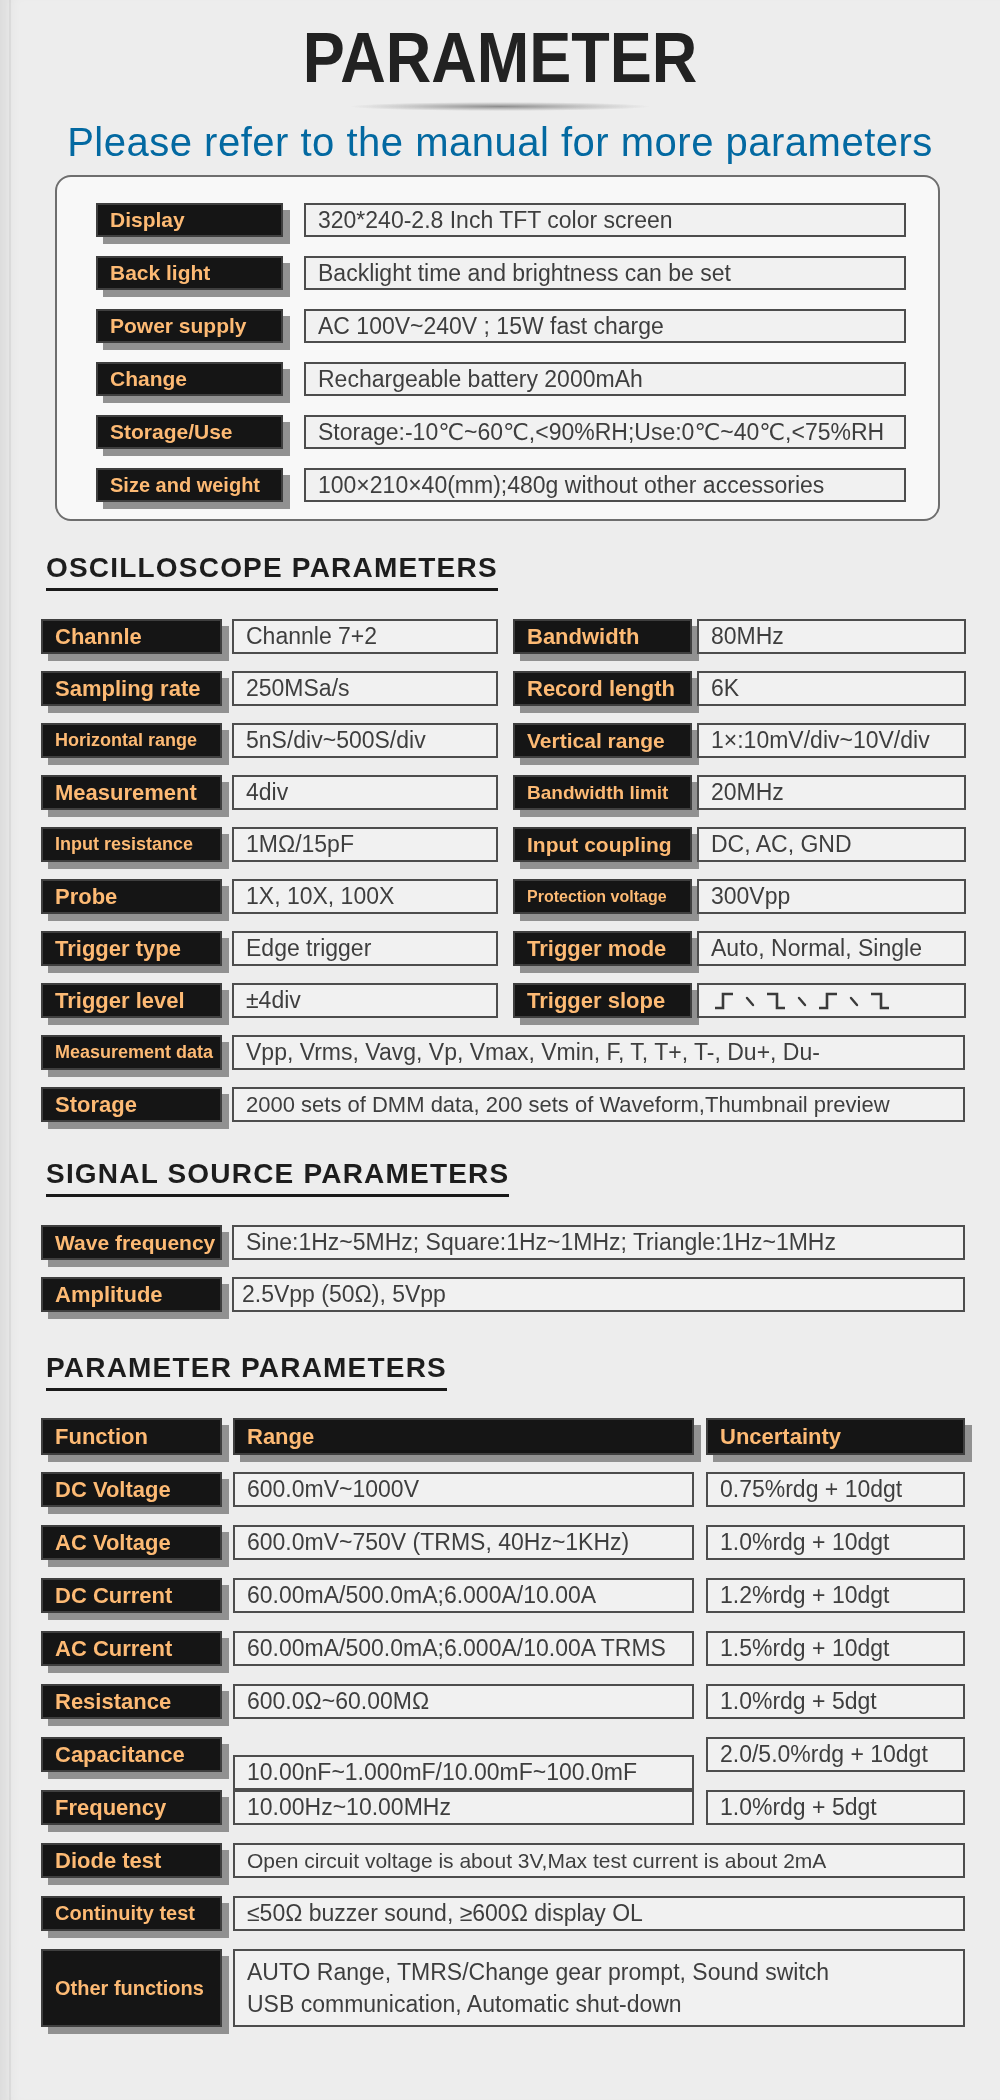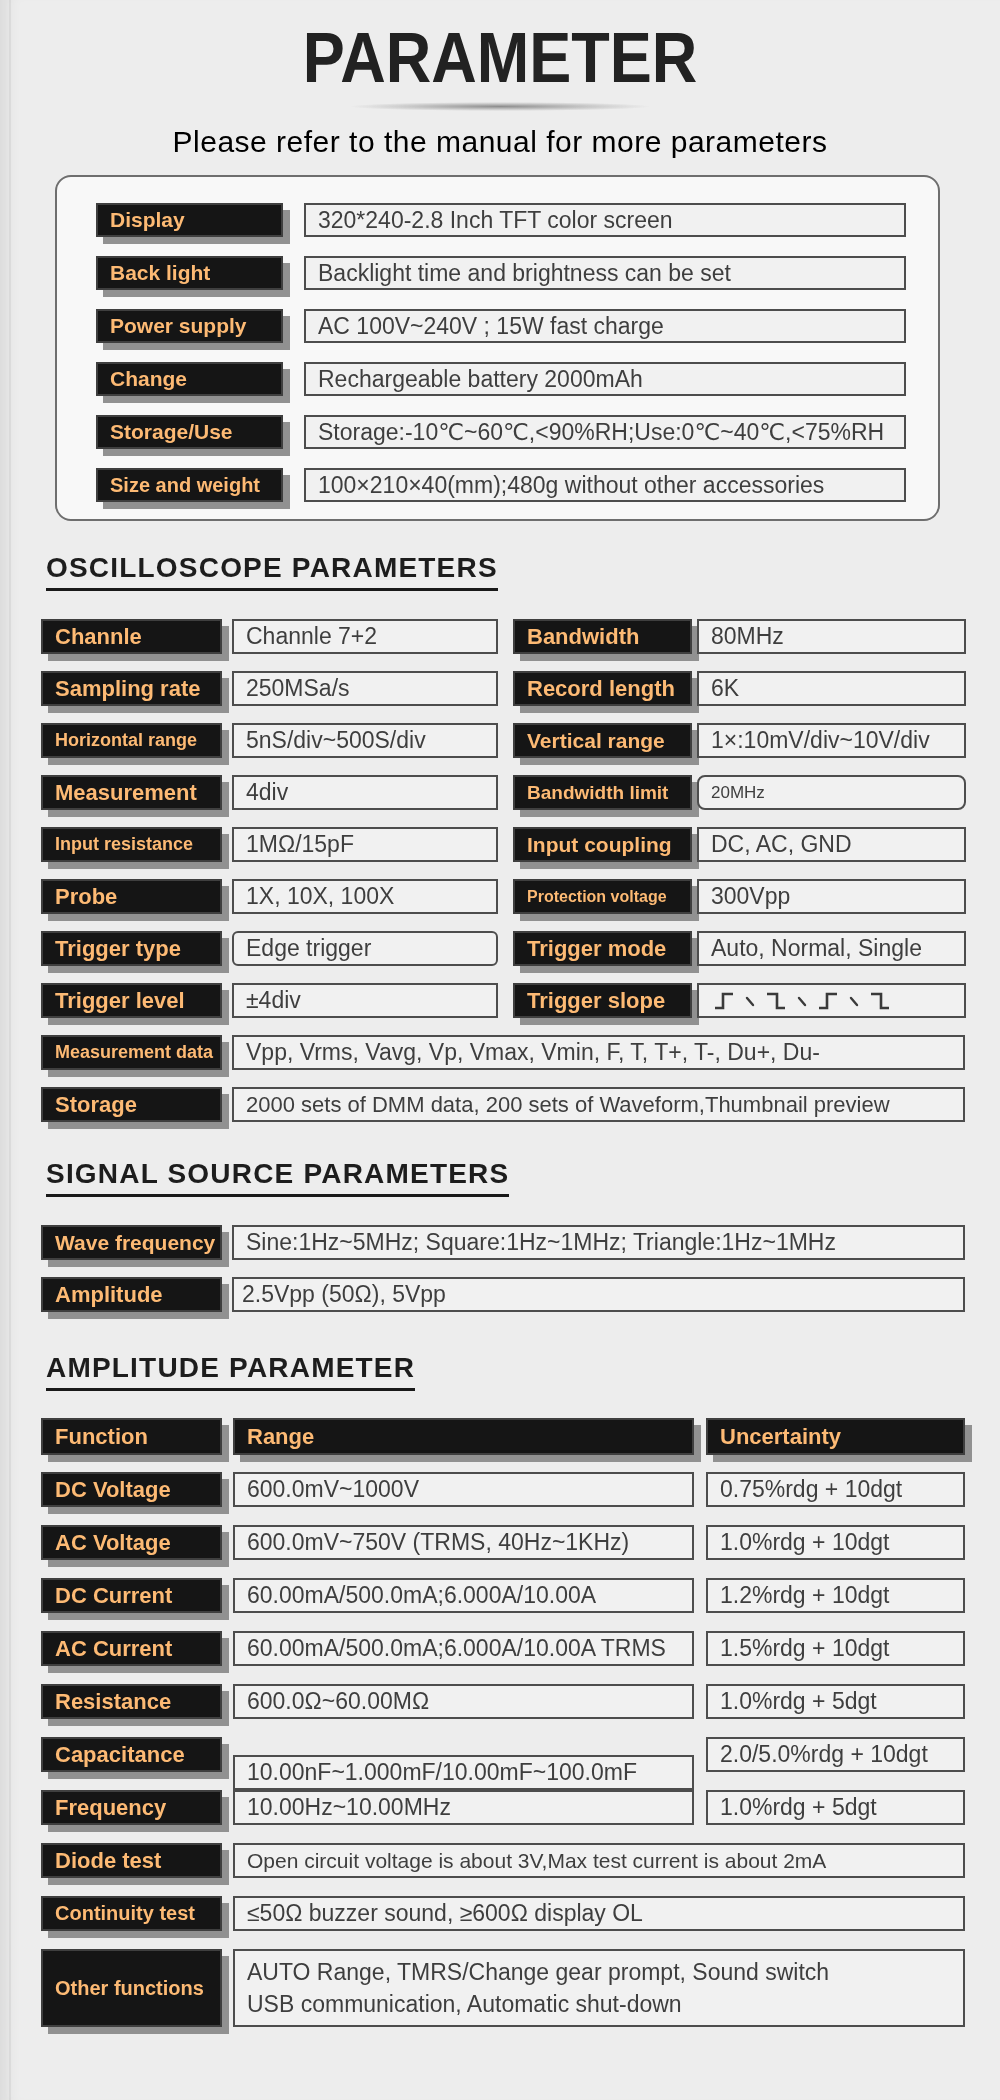--- a/index.html
+++ b/index.html
@@ -8,21 +8,21 @@
         box-shadow:inset 18px 0 16px -12px rgba(0,0,0,.09);}
   .page::before{content:"";position:absolute;left:9px;top:0;bottom:0;width:2px;background:rgba(0,0,0,.05);}
 
   h1.title{margin:0;padding-top:20px;height:76px;line-height:76px;text-align:center;
            font-size:70px;font-weight:bold;color:#222;letter-spacing:0;
            transform:scaleX(.9);}
   .title-shadow{width:300px;height:9px;margin:6px auto 0;border-radius:50%;
            background:radial-gradient(ellipse closest-side,#8e8e8e,#c4c4c4 55%,rgba(200,200,200,0));
            filter:blur(.6px);}
   .subtitle{margin:14px 0 0;height:34px;line-height:34px;text-align:center;
-           font-size:30px;color:#000000;letter-spacing:.5px;}
+           font-size:40px;color:#0369a1;letter-spacing:.5px;}
 
   .general-box{box-sizing:border-box;margin:16px 0 0 55px;width:885px;height:346px;
            background:#f8f8f8;border:2px solid #6e6e6e;border-radius:16px;
            padding:26px 0 0 39px;}
 
   .lbl{box-sizing:border-box;display:flex;align-items:center;
        background:#151515;border:2px solid #3f3f3f;color:#fdba74;font-weight:bold;
        padding:0 4px 0 12px;box-shadow:7px 7px 0 #919191;
        white-space:nowrap;overflow:hidden;}
   .val{box-sizing:border-box;display:flex;align-items:center;height:34px;
@@ -118,37 +118,37 @@
       <div class="spec-row">
         <div class="lbl lbl-std" style="font-size: 18px;">Horizontal range</div>
         <div class="val osc-val-l" style="font-size: 23px;">5nS/div~500S/div</div>
         <div class="lbl osc-lbl-r" style="font-size: 21px;">Vertical range</div>
         <div class="val osc-val-r" style="font-size: 23px;">1×:10mV/div~10V/div</div>
       </div>
       <div class="spec-row">
         <div class="lbl lbl-std" style="font-size: 22px;">Measurement</div>
         <div class="val osc-val-l" style="font-size: 23px;">4div</div>
         <div class="lbl osc-lbl-r" style="font-size: 19px;">Bandwidth limit</div>
-        <div class="val osc-val-r" style="font-size: 17px; border-radius: 8px;">20MHz</div>
+        <div class="val osc-val-r" style="font-size: 23px;">20MHz</div>
       </div>
       <div class="spec-row">
         <div class="lbl lbl-std" style="font-size: 18px;">Input resistance</div>
         <div class="val osc-val-l" style="font-size: 23px;">1MΩ/15pF</div>
         <div class="lbl osc-lbl-r" style="font-size: 21px;">Input coupling</div>
         <div class="val osc-val-r" style="font-size: 23px;">DC, AC, GND</div>
       </div>
       <div class="spec-row">
         <div class="lbl lbl-std" style="font-size: 22px;">Probe</div>
         <div class="val osc-val-l" style="font-size: 23px;">1X, 10X, 100X</div>
         <div class="lbl osc-lbl-r" style="font-size: 16px;">Protection voltage</div>
         <div class="val osc-val-r" style="font-size: 23px;">300Vpp</div>
       </div>
       <div class="spec-row">
         <div class="lbl lbl-std" style="font-size: 22px;">Trigger type</div>
-        <div class="val osc-val-l" style="font-size: 23px; border-radius: 6px;">Edge trigger</div>
+        <div class="val osc-val-l" style="font-size: 23px;">Edge trigger</div>
         <div class="lbl osc-lbl-r" style="font-size: 22px;">Trigger mode</div>
         <div class="val osc-val-r" style="font-size: 23px;">Auto, Normal, Single</div>
       </div>
       <div class="spec-row">
         <div class="lbl lbl-std" style="font-size: 22px;">Trigger level</div>
         <div class="val osc-val-l" style="font-size: 23px;">±4div</div>
         <div class="lbl osc-lbl-r" style="font-size: 22px;">Trigger slope</div>
         <div class="val osc-val-r slope-icons">
           <span>
             <svg viewBox="0 0 24 24" width="26" height="24">
@@ -202,21 +202,21 @@
       <div class="spec-row">
         <div class="lbl lbl-std" style="font-size: 21px;">Wave frequency</div>
         <div class="val val-wide" style="font-size: 23px;">Sine:1Hz~5MHz; Square:1Hz~1MHz; Triangle:1Hz~1MHz</div>
       </div>
       <div class="spec-row">
         <div class="lbl lbl-std" style="font-size: 22px;">Amplitude</div>
         <div class="val val-wide" style="font-size: 23px; padding-left: 8px;">2.5Vpp (50Ω), 5Vpp</div>
       </div>
     </div>
 
-  <h2 class="sec" id="h-amp">AMPLITUDE PARAMETER</h2>
+  <h2 class="sec" id="h-amp">PARAMETER PARAMETERS</h2>
   <div class="tbl" id="amp-rows">
       <div class="spec-row amp-row">
         <div class="lbl amp-h-fn" style="font-size: 22px;">Function</div>
         <div class="lbl amp-h-range" style="font-size: 22px;">Range</div>
         <div class="lbl amp-h-unc" style="font-size: 22px;">Uncertainty</div>
       </div>
       <div class="spec-row amp-row">
         <div class="lbl lbl-std" style="font-size: 22px;">DC Voltage</div>
         <div class="val amp-val-range" style="font-size: 23px;">600.0mV~1000V</div>
         <div class="val amp-val-unc" style="font-size: 23px;">0.75%rdg + 10dgt</div>

